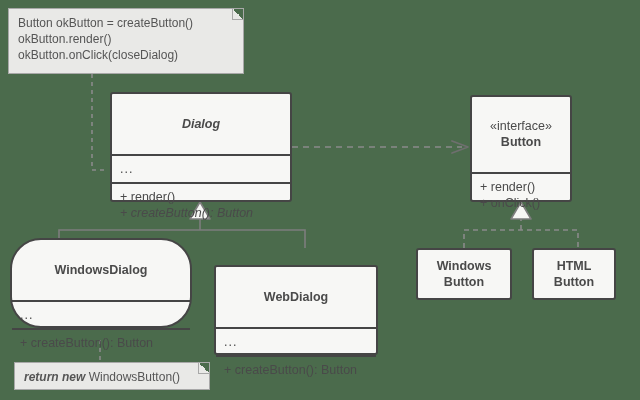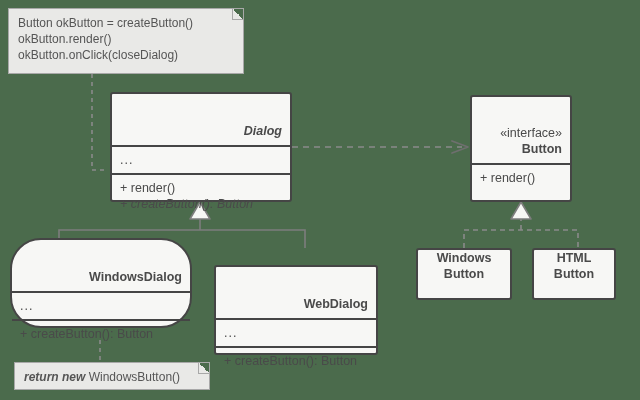--- a/index.html
+++ b/index.html
@@ -40,24 +40,23 @@
     box-sizing: border-box;
     padding: 5px 8px;
     font-size: 12.5px;
     line-height: 16px;
     white-space: nowrap;
   }
   .compartment + .compartment {
     border-top: 2px solid #454545;
   }
   .c-title {
-    text-align: right;
+    text-align: center;
     font-weight: bold;
-    padding: 6px 8px;
-    margin-top: 23px;
+    padding: 22px 8px;
   }
   .c-title.abstract {
     font-style: italic;
   }
   .stereotype {
     display: block;
     font-weight: normal;
     font-style: normal;
     font-size: 12.5px;
     line-height: 15px;
@@ -70,20 +69,21 @@
     display: block;
   }
   .member.abstract {
     font-style: italic;
   }
   .dots {
     letter-spacing: 1px;
   }
   .simple-box {
     display: flex;
+    align-items: center;
     justify-content: center;
     text-align: center;
     font-weight: bold;
     font-size: 12.5px;
     line-height: 16px;
     color: #4a4a4a;
   }
   
   .note {
     position: absolute;
@@ -154,20 +154,21 @@
     </div>
   </div>
 
   <div class="uml-box" style="left:470px; top:95px; width:102px; height:107px;">
     <div class="compartment c-title">
       <span class="stereotype">«interface»</span>
       <span class="name-line">Button</span>
     </div>
     <div class="compartment">
       <span class="member">+ render()</span>
+      <span class="member">+ onClick()</span>
     </div>
   </div>
 
   <div class="uml-box" style="left:10px; top:238px; width:182px; height:90px;border-radius:31px;">
     <div class="compartment c-title">WindowsDialog</div>
     <div class="compartment">
       <span class="member dots">...</span>
     </div>
     <div class="compartment">
       <span class="member">+ createButton(): Button</span>

